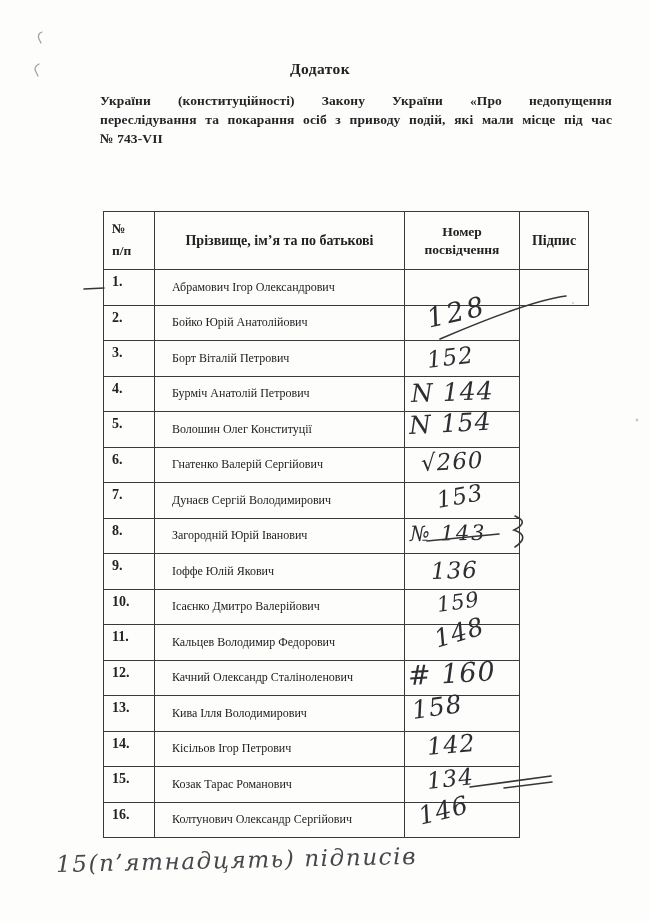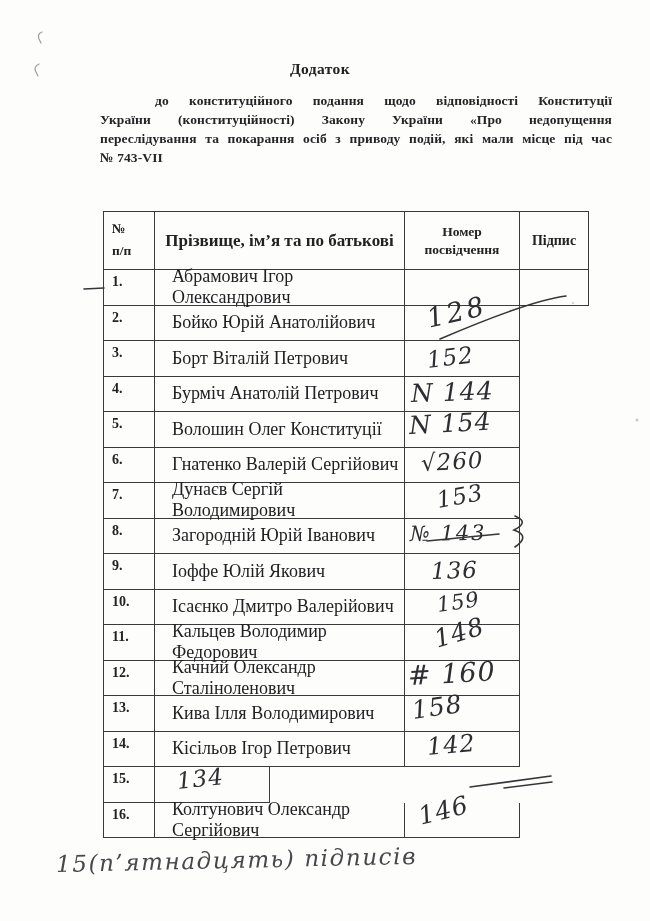--- a/index.html
+++ b/index.html
@@ -35,25 +35,25 @@
   .c3{width:115px;}
   .c4{width:69px;}
   .trow{display:flex;height:35.5px;}
   .trow .c1{border-left:1.6px solid var(--ln);}
   .trow .c1,.trow .c2,.trow .c3{
     border-right:1.6px solid var(--ln);border-bottom:1.6px solid var(--ln);
   }
   .trow .c4{border:none;}
   .trow.r1 .c4{border-right:1.6px solid var(--ln);border-bottom:1.6px solid var(--ln);}
   .hnum{display:block;padding:6px 0 0 8px;font-size:13.5px;font-weight:bold;white-space:pre-line;line-height:22px;color:#222;}
-  .hname{display:flex;align-items:center;justify-content:center;height:100%;font-size:17px;font-weight:bold;color:#222;text-align:center;}
+  .hname{display:flex;align-items:center;justify-content:center;height:100%;font-size:14px;font-weight:bold;color:#222;text-align:center;}
   .hcert{display:flex;align-items:center;justify-content:center;height:100%;font-size:13.5px;font-weight:bold;white-space:pre-line;text-align:center;line-height:18px;color:#222;}
   .hsign{display:flex;align-items:center;justify-content:center;height:100%;font-size:14px;font-weight:bold;color:#222;}
   .rnum{display:block;padding:4px 0 0 8px;font-size:14px;font-weight:bold;color:#232325;}
-  .rname{display:flex;align-items:center;height:100%;padding-left:17px;font-size:18px;color:#212124;box-sizing:border-box;}
+  .rname{display:flex;align-items:center;height:100%;padding-left:17px;font-size:12px;color:#212124;box-sizing:border-box;}
   
   .hw{
     position:absolute;left:18px;top:4px;
     font-family:"DejaVu Serif","Liberation Serif",serif;font-style:italic;
     color:#2d2d32;white-space:nowrap;transform-origin:left center;z-index:4;
     letter-spacing:1px;line-height:1;
   }
   .trow.r2  .hw{left:22px;top:-1px;font-size:27px;letter-spacing:3px;transform:rotate(-13deg);}
   .trow.r3  .hw{left:22px;top:8px; font-size:23px;transform:rotate(-7deg);}
   .trow.r4  .hw{left:6px; top:4px; font-size:25px;transform:rotate(-2deg);}
@@ -81,21 +81,20 @@
   .ink path.faint{stroke:#9a9ea3;stroke-width:1.2;}
 </style>
 </head>
 <body>
 
 <div class="page">
 
   <div class="doc-title">Додаток</div>
 
   <div class="intro">
-    <div class="intro-line first">до конституційного подання щодо відповідності Конституції</div>
     <div class="intro-line">України (конституційності) Закону України «Про недопущення</div>
     <div class="intro-line">переслідування та покарання осіб з приводу подій, які мали місце під час</div>
     <div class="intro-line last">№ 743-VII</div>
   </div>
 
   <div class="dtable">
     <div class="thead">
       <div class="cell c1">
         <span class="hnum">№
 п/п</span>
@@ -290,20 +289,23 @@
       </div>
       <div class="cell c3">
         <span class="hw">142</span>
       </div>
       <div class="cell c4"></div>
     </div>
 
     <div class="trow r15">
       <div class="cell c1">
         <span class="rnum">15.</span>
+      </div>
+      <div class="cell c2">
+        <span class="rname">Козак Тарас Романович</span>
       </div>
       <div class="cell c3">
         <span class="hw">134</span>
       </div>
       <div class="cell c4"></div>
     </div>
 
     <div class="trow r16">
       <div class="cell c1">
         <span class="rnum">16.</span>

